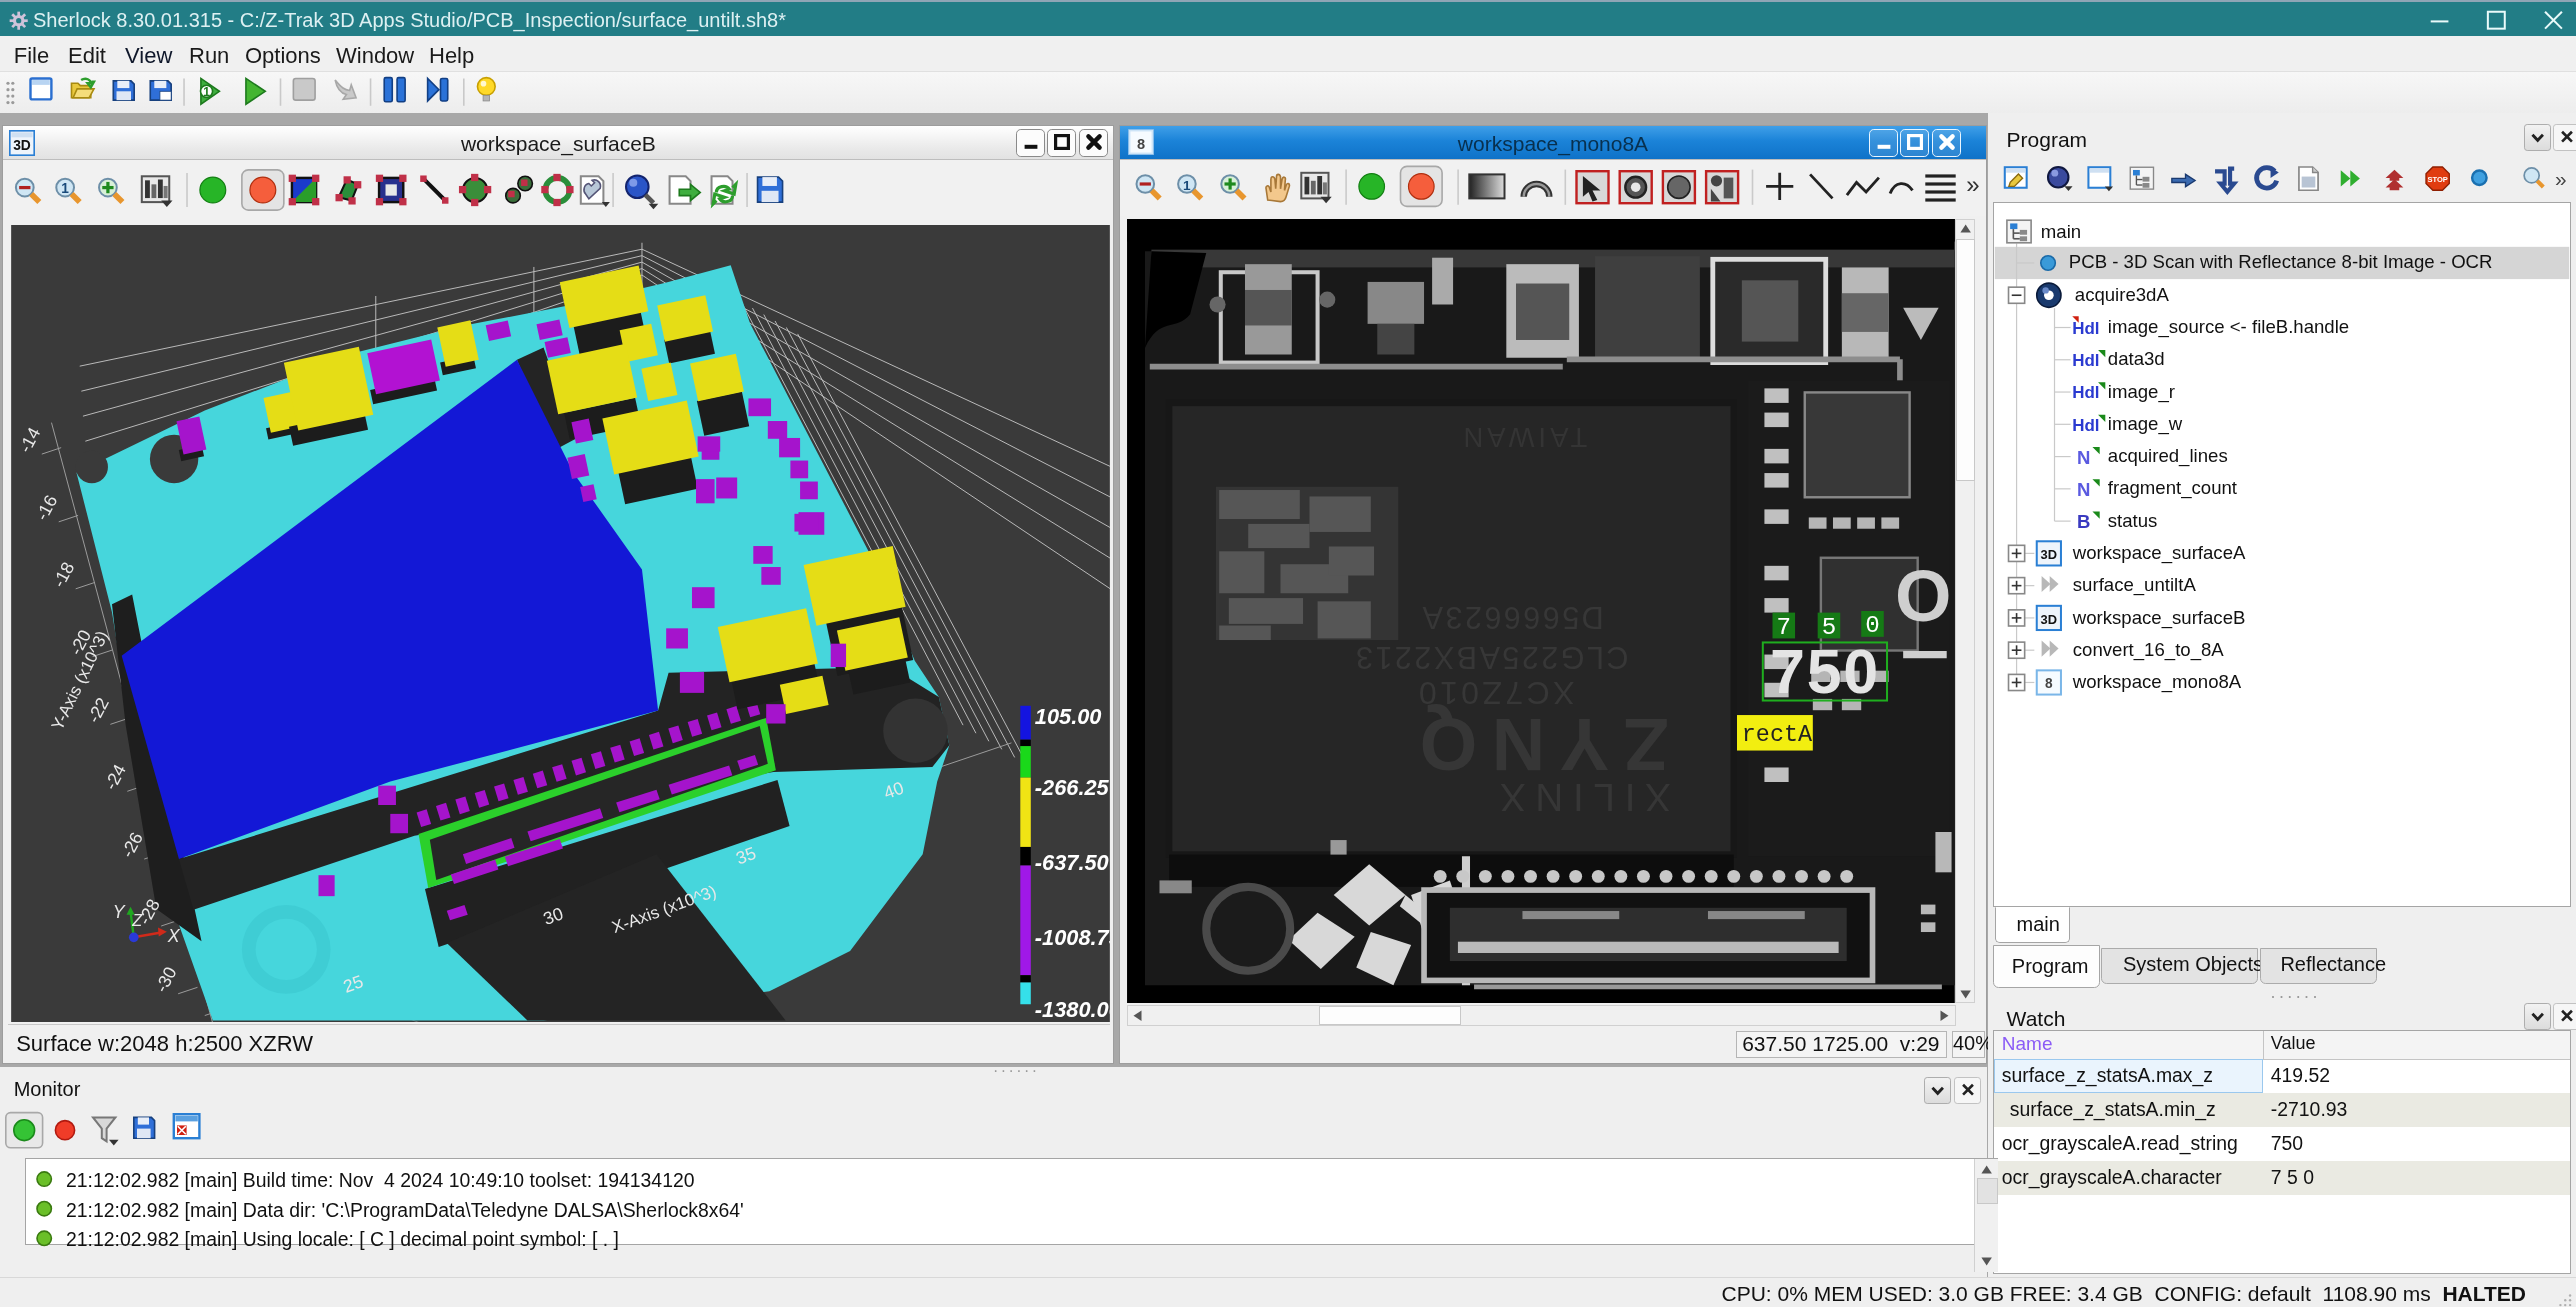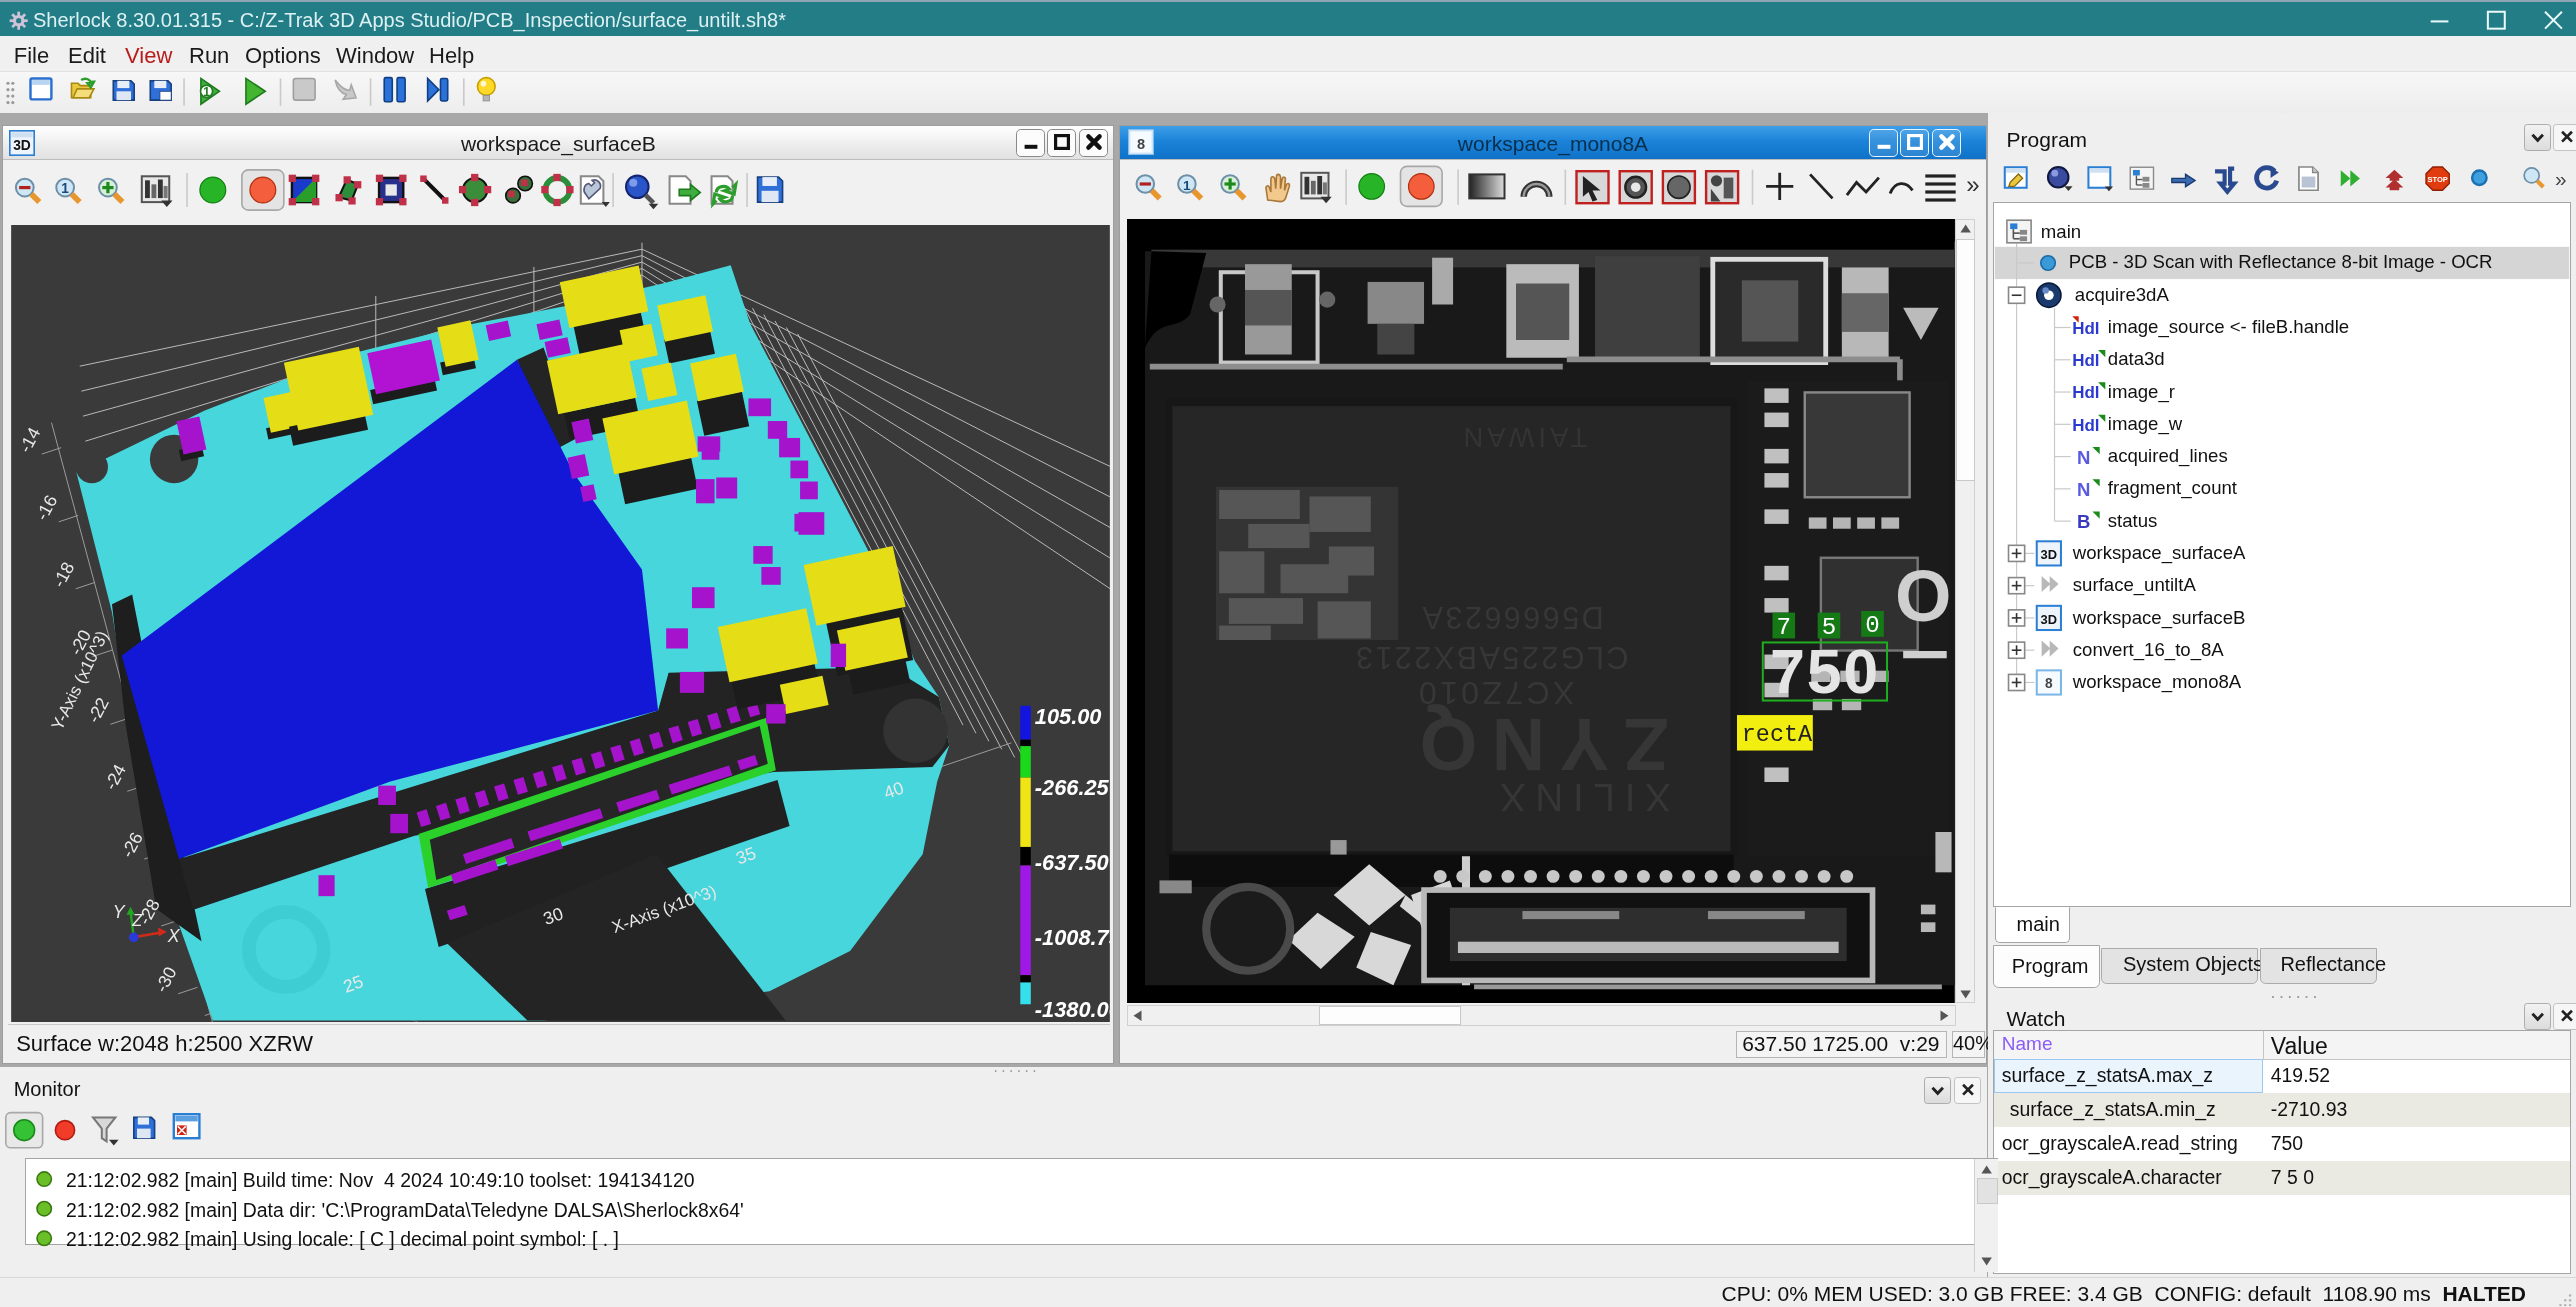--- a/index.html
+++ b/index.html
@@ -38,21 +38,21 @@
       <rect x="93" y="12" width="21" height="21"></rect>
       <line x1="164" y1="12" x2="185" y2="33"></line>
         <line x1="185" y1="12" x2="164" y2="33"></line>
     </g>
   </svg>
 </div>
 
 <div class="abs" style="left:0;top:36px;width:2576px;height:35px;background:#f0f0f0;border-bottom:0.8px solid #e0e0e0">
   <div class="abs" style="top:6.5px;left:13.7px;font-size:22px;color:#1a1a1a">File</div>
   <div class="abs" style="top:6.5px;left:68px;font-size:22px;color:#1a1a1a">Edit</div>
-  <div class="abs" style="top:6.5px;left:125px;font-size:22px;color:#b91c1c">View</div>
+  <div class="abs" style="top:6.5px;left:125px;font-size:22px;color:#0f172a">View</div>
   <div class="abs" style="top:6.5px;left:189px;font-size:22px;color:#1a1a1a">Run</div>
   <div class="abs" style="top:6.5px;left:245px;font-size:22px;color:#1a1a1a">Options</div>
   <div class="abs" style="top:6.5px;left:336px;font-size:22px;color:#1a1a1a">Window</div>
   <div class="abs" style="top:6.5px;left:429px;font-size:22px;color:#1a1a1a">Help</div>
 </div>
 
 <div class="abs" style="left:0;top:72px;width:2576px;height:41px;background:linear-gradient(#f7f7f7,#ededed)">
   <svg class="abs" style="left:0;top:0" width="516" height="41" viewBox="0 0 640 51">
     <g fill="#9a9a9a">
         <circle cx="9" cy="14" r="2"></circle>
@@ -969,21 +969,21 @@
   <div class="abs" style="left:18.6px;top:894px;font-size:21px;color:#111">Watch</div>
   <div class="tbtn" style="left:536px;top:890px"><svg width="23.4" height="23.4" viewBox="0 0 29 29">
         <path d="M8 12 L14.5 19 L21 12" fill="none" stroke="#222" stroke-width="3.5"></path>
       </svg></div>
   <div class="tbtn" style="left:565px;top:890px;background:#f6f6f6;border-color:#c2c2c2"><svg width="22" height="23.4" viewBox="0 0 29 29">
         <path d="M8 8 L21 21 M21 8 L8 21" stroke="#222" stroke-width="3.5"></path>
       </svg></div>
   <div class="abs" style="left:4.8px;top:917px;width:578px;height:244px;background:#fff;border:0.8px solid #a5a5a5;box-sizing:border-box">
     <div class="abs" style="left:0;top:0;width:576px;height:28px;background:#f4f4f4;border-bottom:0.8px solid #c4c4c4">
       <div class="abs" style="left:8px;top:2.4px;font-size:19px;color:#8b5cf6">Name</div>
-      <div class="abs" style="left:277px;top:2.4px;font-size:23px;color:#111">Value</div>
+      <div class="abs" style="left:277px;top:2.4px;font-size:18px;color:#111">Value</div>
       <div class="abs" style="left:269px;top:0;width:0.8px;height:28px;background:#c4c4c4"></div>
     </div>
     <div class="abs" style="left:0;top:28px;width:576px;height:34px">
       <div class="abs" style="left:0;top:0;width:269px;height:34px;background:#eaf4fd;border:0.8px solid #9ac8ee;box-sizing:border-box"></div>
       <div class="abs" style="left:8px;top:4.8px;font-size:19.4px;color:#111">surface_z_statsA.max_z</div>
       <div class="abs" style="left:277px;top:4.8px;font-size:19.4px;color:#111">419.52</div>
     </div>
     <div class="abs" style="left:0;top:62px;width:576px;height:34px;background:#eaeae2">
       <div class="abs" style="left:16px;top:4.8px;font-size:19.4px;color:#111">surface_z_statsA.min_z</div>
       <div class="abs" style="left:277px;top:4.8px;font-size:19.4px;color:#111">-2710.93</div>

